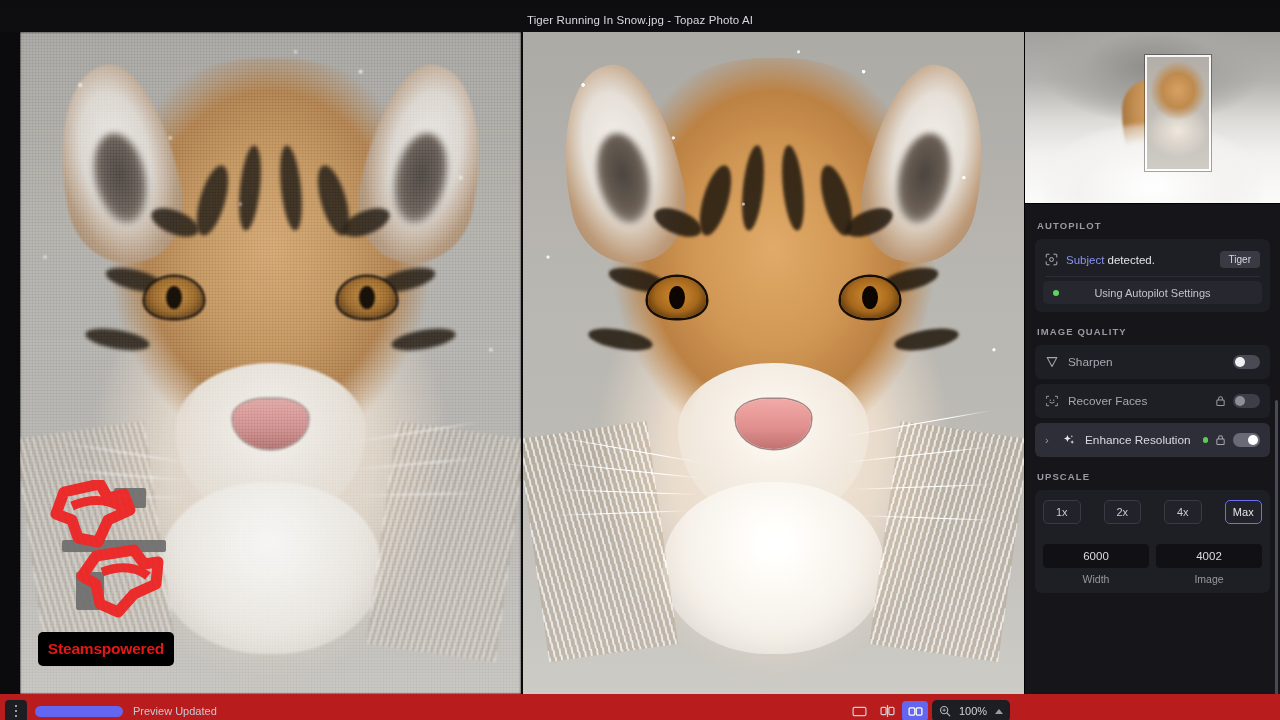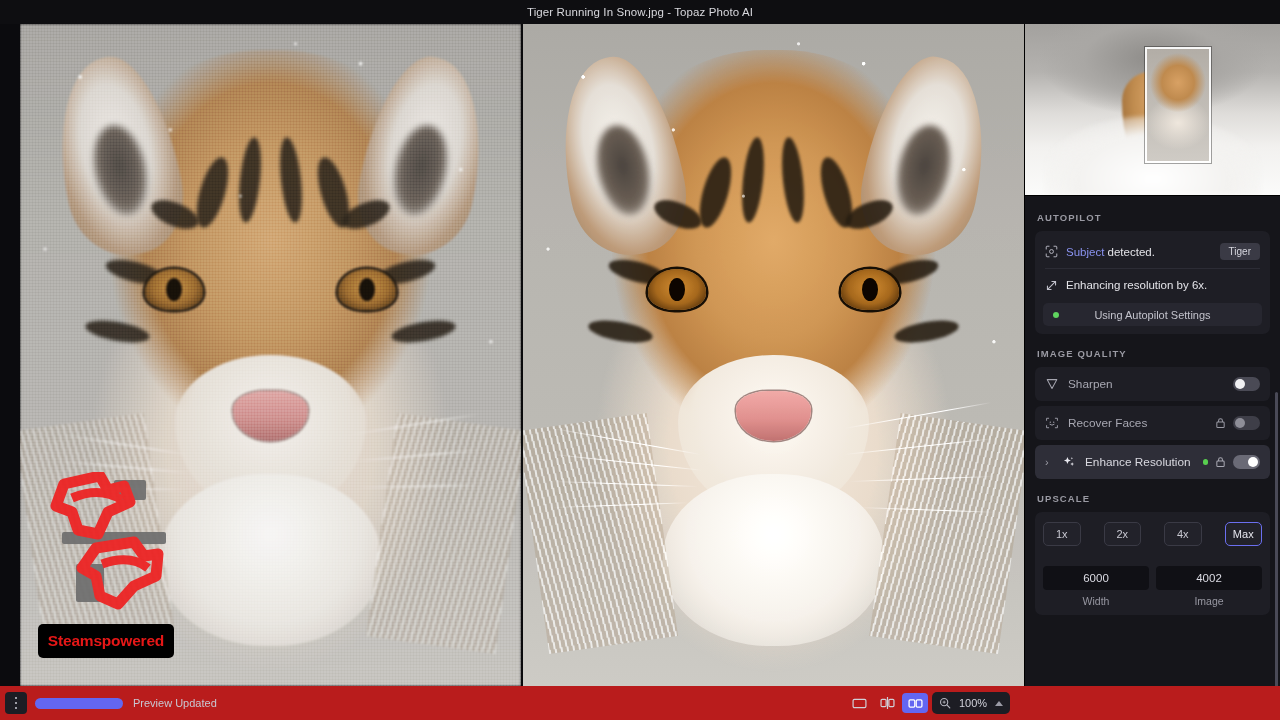--- a/index.html
+++ b/index.html
@@ -11,20 +11,21 @@
     -webkit-font-smoothing: antialiased;
   }
 
   
   #titlebar {
     height: 24px; width: 1280px;
     background: #0e0e11;
     display: flex; align-items: center; justify-content: center;
     color: #d8d8dd; font-size: 11.5px; letter-spacing: .1px;
     user-select: none;
+    margin-top: 8px;
   }
 
   
   #main {
     display: flex;
     height: 662px; width: 1280px;
   }
 
   
   #canvas-area {
@@ -518,27 +519,20 @@
       <div class="card">
         <div class="ap-row">
           <svg width="13" height="13" viewBox="0 0 16 16">
             <path d="M1.5 5V2.5A1 1 0 012.5 1.5H5M11 1.5h2.5a1 1 0 011 1V5M14.5 11v2.5a1 1 0 01-1 1H11M5 14.5H2.5a1 1 0 01-1-1V11" fill="none" stroke="#b6b6c0" stroke-width="1.2" stroke-linecap="round"></path>
             <circle cx="8" cy="8" r="2.4" fill="none" stroke="#b6b6c0" stroke-width="1.2"></circle>
           </svg>
           <span class="ap-text"><span class="accent">Subject</span><span> detected.</span></span>
           <button class="btn-refine">Tiger</button>
         </div>
         <div class="ap-divider"></div>
-        <div class="ap-row">
-          <svg width="13" height="13" viewBox="0 0 16 16">
-            <path d="M3 13L13 3M13 3H8.5M13 3v4.5" fill="none" stroke="#c2c2cc" stroke-width="1.3" stroke-linecap="round" stroke-linejoin="round"></path>
-            <path d="M3 13h4.5M3 13V8.5" fill="none" stroke="#c2c2cc" stroke-width="1.3" stroke-linecap="round" stroke-linejoin="round"></path>
-          </svg>
-          <span class="ap-text">Enhancing resolution by 6x.</span>
-        </div>
         <div class="autopilot-bar">
           <span class="dot"></span>
           <span>Using Autopilot Settings</span>
         </div>
       </div>
 
       <div class="section-label">IMAGE QUALITY</div>
 
 
       <div class="iq-row off">

